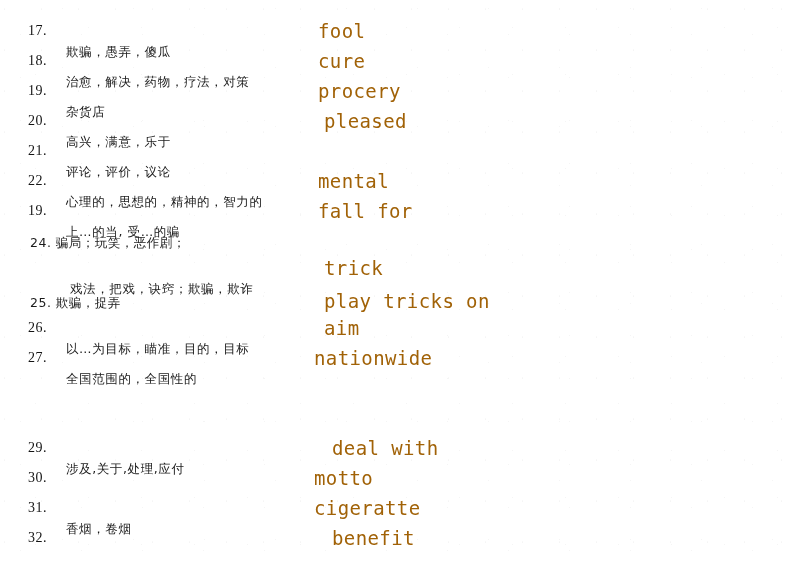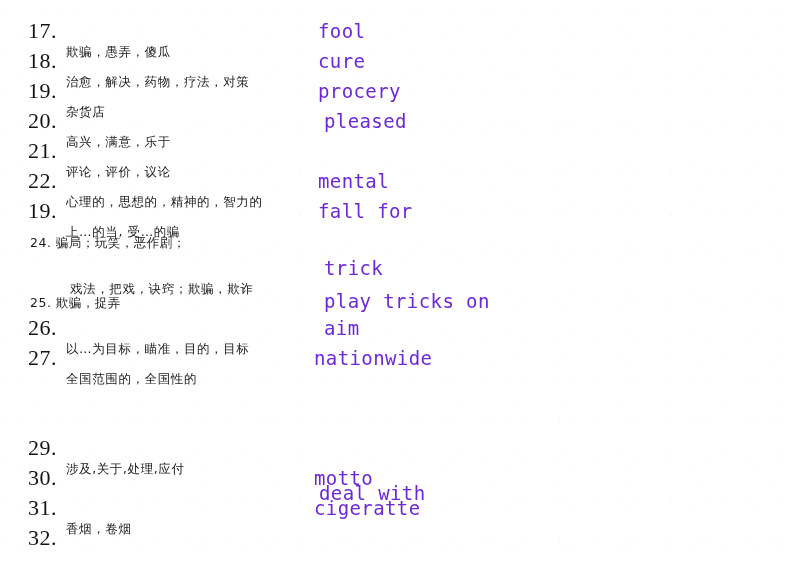--- a/index.html
+++ b/index.html
@@ -29,21 +29,21 @@
     height: 30px;
     white-space: nowrap;
   }
 
   
   .num {
     position: absolute;
     left: 28px;
     top: 0;
     font-family: "Liberation Serif", "DejaVu Serif", serif;
-    font-size: 22px;
+    font-size: 14px;
     line-height: 26px;
     letter-spacing: 0.5px;
     color: #141414;
   }
 
   
   .cn {
     position: absolute;
     left: 66px;
     top: 4px;
@@ -57,21 +57,21 @@
 
   
   .en {
     position: absolute;
     left: 318px;
     top: 0;
     font-family: "DejaVu Sans Mono", "Liberation Mono", monospace;
     font-size: 19px;
     line-height: 27px;
     letter-spacing: 0.4px;
-    color: #6d28d9;
+    color: #a16207;
   }
 
   
   .row.small .inline {
     position: absolute;
     left: 30px;
     top: 5px;
     font-family: "DejaVu Sans", "Liberation Sans", sans-serif;
     font-size: 12.5px;
     line-height: 19px;
@@ -80,21 +80,21 @@
   }
 
   
   .row.cont .cn {
     left: 70px;
   }
 
   
   .en.i1  { left: 324px; }
   .en.i2  { left: 314px; }
-  .en.i3  { left: 319px; margin-top: 45px; }
+  .en.i3  { left: 332px; }
 
   
   #grain {
     position: absolute;
     inset: 0;
     pointer-events: none;
     opacity: 0.035;
     background-image:
       radial-gradient(circle at 12% 22%, #000 0.5px, transparent 0.6px),
       radial-gradient(circle at 67% 58%, #000 0.5px, transparent 0.6px),

